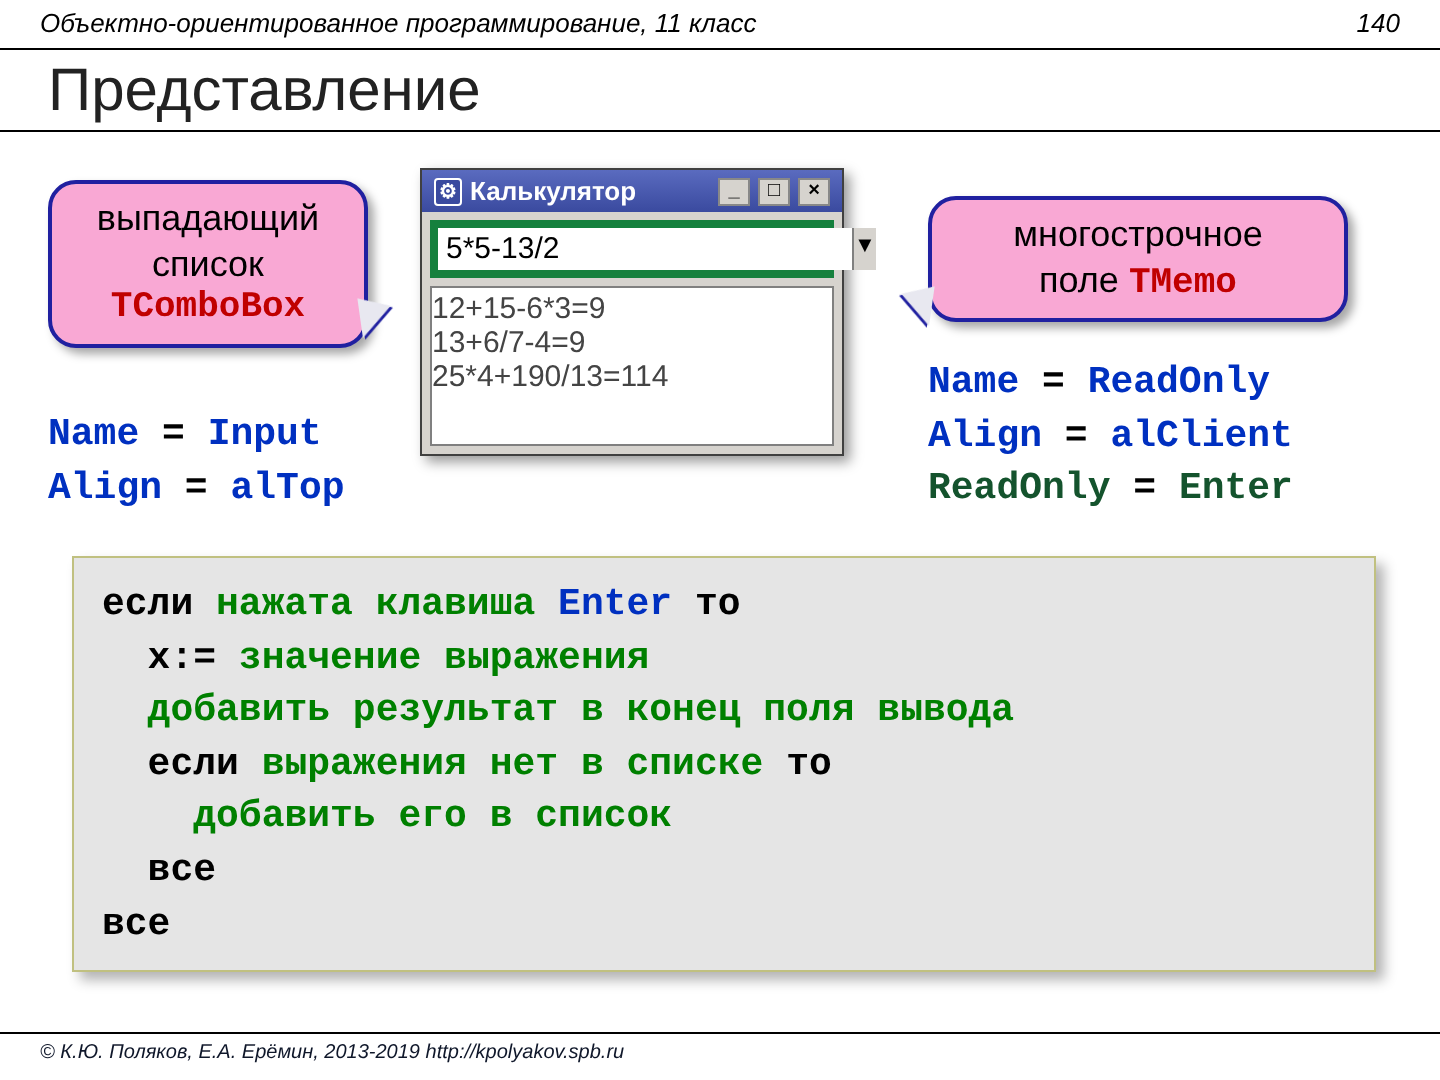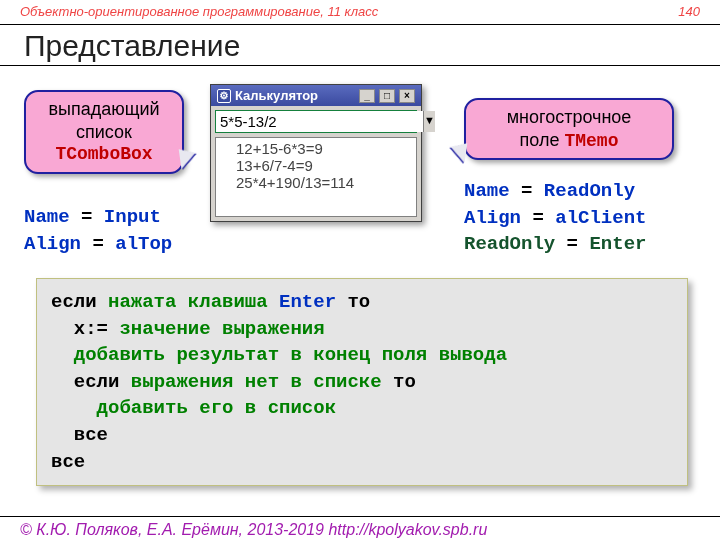--- a/index.html
+++ b/index.html
@@ -8,21 +8,21 @@
     height: 540px;
     background: #fff;
     font-family: Arial, sans-serif;
     position: relative;
   }
   .header-strip {
     position: absolute;
     top: 0; left: 0; right: 0;
     height: 22px;
     font-style: italic;
-    color: #ef4444;
+    color: #000000;
     font-size: 13px;
     padding: 4px 20px;
     display: flex;
     justify-content: space-between;
   }
   .page-num { font-weight: normal; font-style: italic; }
   .title-bar {
     position: absolute;
     top: 24px; left: 0; right: 0;
     height: 42px;
@@ -109,21 +109,21 @@
     background: #d6d3ce;
     border: 1px solid #888;
     font-size: 10px; line-height: 12px;
     text-align: center; color: #000;
     font-family: Arial, sans-serif;
   }
   .combo {
     margin: 4px;
     display: flex;
     background: #b91c1c;
-    border: 1px solid #15803d;
+    border: 4px solid #15803d;
   }
   .combo input {
     flex: 1;
     border: none;
     font: 15px Arial, sans-serif;
     padding: 2px 4px;
     outline: none;
   }
   .combo .drop {
     width: 18px;
@@ -132,21 +132,21 @@
     text-align: center;
     font-size: 11px;
     line-height: 18px;
   }
   .memo {
     margin: 0 4px 4px 4px;
     background: #fff;
     border: 1px solid #808080;
     height: 80px;
     font: 15px Arial, sans-serif;
-    padding: 2px 20px;
+    padding: 2px 0;
     color: #444;
     white-space: pre;
   }
   
   .codebox {
     position: absolute;
     top: 200px; left: 36px;
     width: 652px;
     background: #e5e5e5;
     border: 1px solid #c0c080;
@@ -160,22 +160,22 @@
   }
   .c-blue { color: #0030c0; }
   .c-green { color: #008000; }
   
   .footer {
     position: absolute;
     bottom: 0; left: 0; right: 0;
     height: 24px;
     border-top: 1px solid #000;
     font-style: italic;
-    font-size: 16px;
-    color: #a21caf;
+    font-size: 10px;
+    color: #0f172a;
     padding: 4px 20px;
   }
   .sys-icon {
     width:14px; height:14px; background:#3a4a9f;
     border:1px solid #fff; border-radius:2px;
     display:inline-flex; align-items:center; justify-content:center;
     font-size:10px; color:#fff; font-weight:bold;
   }
 </style>
 </head>

